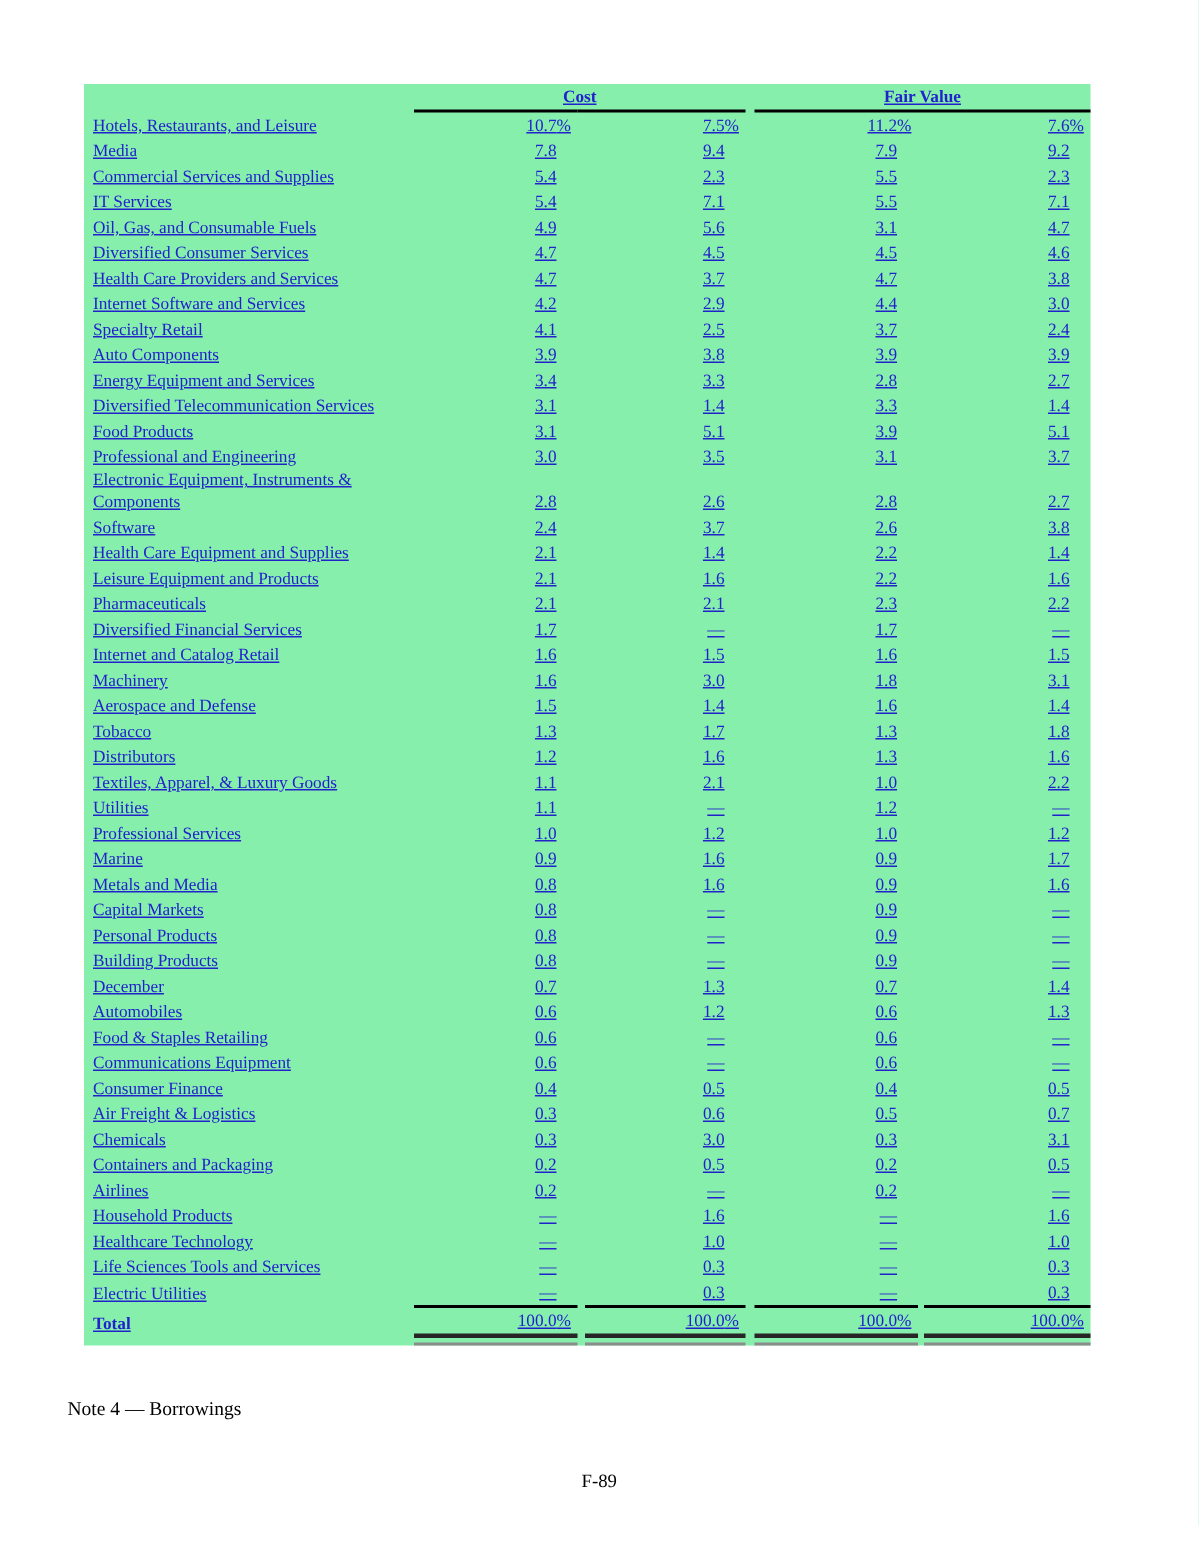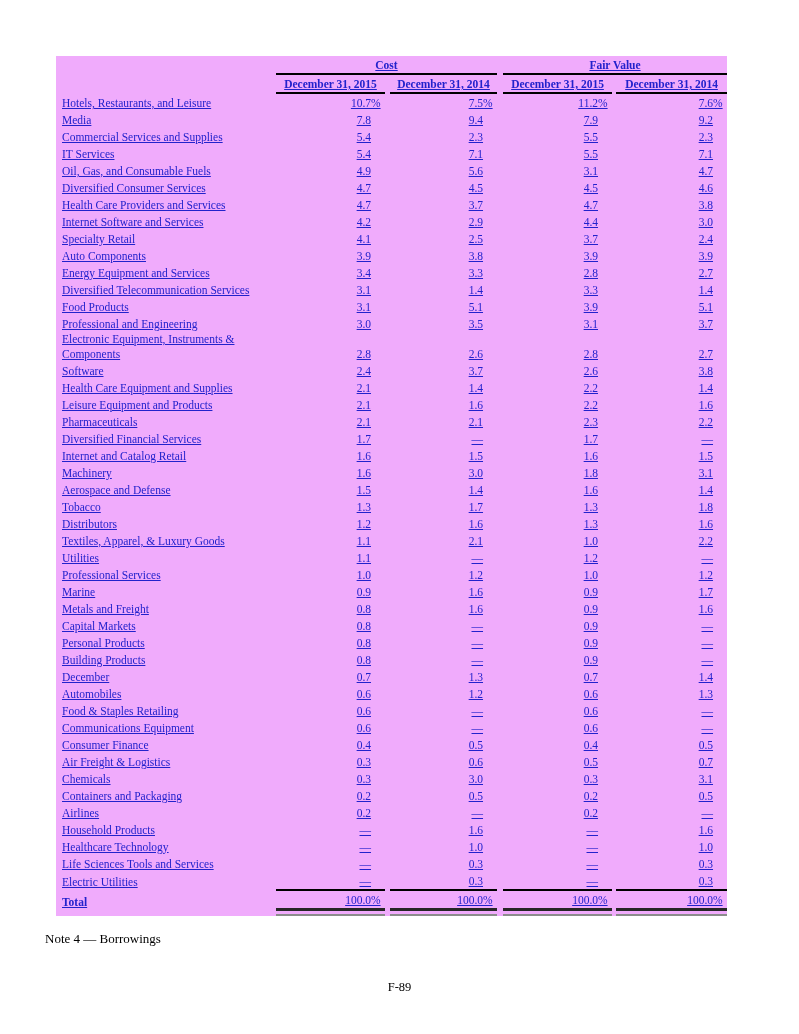--- a/index.html
+++ b/index.html
@@ -6,21 +6,21 @@
     margin: 0; padding: 0;
     width: 799px; height: 1034px;
     background: #ffffff;
     font-family: "Liberation Serif", "DejaVu Serif", serif;
   }
   .sheet { position: relative; width: 799px; height: 1034px; overflow: hidden; }
 
   table.conc {
     position: absolute; left: 56px; top: 56px; width: 671px;
     border-collapse: collapse; table-layout: fixed;
-    background: #f0abfc;
+    background: #86efac;
     font-size: 11.5px; color: #2222cc;
   }
   td { padding: 0; vertical-align: bottom; height: 17px; line-height: 15px; }
   td.label { padding-left: 6px; }
   td.v { text-align: right; white-space: nowrap; }
   td.gap {}
   thead td { vertical-align: bottom; }
   thead .center { text-align: center; }
 
   .lnk { color: #2222cc; text-decoration: underline; cursor: pointer; }
@@ -67,38 +67,20 @@
       <tr>
         <td class="label"></td>
         <td colspan="3" class="center rb">
           <span class="lnk bold">Cost</span>
         </td>
         <td class="gap"></td>
         <td colspan="3" class="center rb">
           <span class="lnk bold">Fair Value</span>
         </td>
       </tr>
-      <tr>
-        <td class="label"></td>
-        <td class="center rb">
-          <span class="lnk bold">December 31, 2015</span>
-        </td>
-        <td class="gap"></td>
-        <td class="center rb">
-          <span class="lnk bold">December 31, 2014</span>
-        </td>
-        <td class="gap"></td>
-        <td class="center rb">
-          <span class="lnk bold">December 31, 2015</span>
-        </td>
-        <td class="gap"></td>
-        <td class="center rb">
-          <span class="lnk bold">December 31, 2014</span>
-        </td>
-      </tr>
     </thead>
     <tbody id="tbody">
         <tr>
           <td class="label"><span class="lnk">Hotels, Restaurants, and Leisure</span></td>
           <td class="v"><span class="lnk"><span>10.7</span><span class="sfx">%</span></span></td>
           <td class="gap"></td>
           <td class="v"><span class="lnk"><span>7.5</span><span class="sfx">%</span></span></td>
           <td class="gap"></td>
           <td class="v"><span class="lnk"><span>11.2</span><span class="sfx">%</span></span></td>
           <td class="gap"></td>
@@ -378,21 +360,21 @@
           <td class="label"><span class="lnk">Marine</span></td>
           <td class="v"><span class="lnk"><span>0.9</span><span class="sfx"></span></span></td>
           <td class="gap"></td>
           <td class="v"><span class="lnk"><span>1.6</span><span class="sfx"></span></span></td>
           <td class="gap"></td>
           <td class="v"><span class="lnk"><span>0.9</span><span class="sfx"></span></span></td>
           <td class="gap"></td>
           <td class="v"><span class="lnk"><span>1.7</span><span class="sfx"></span></span></td>
         </tr>
         <tr>
-          <td class="label"><span class="lnk">Metals and Freight</span></td>
+          <td class="label"><span class="lnk">Metals and Media</span></td>
           <td class="v"><span class="lnk"><span>0.8</span><span class="sfx"></span></span></td>
           <td class="gap"></td>
           <td class="v"><span class="lnk"><span>1.6</span><span class="sfx"></span></span></td>
           <td class="gap"></td>
           <td class="v"><span class="lnk"><span>0.9</span><span class="sfx"></span></span></td>
           <td class="gap"></td>
           <td class="v"><span class="lnk"><span>1.6</span><span class="sfx"></span></span></td>
         </tr>
         <tr>
           <td class="label"><span class="lnk">Capital Markets</span></td>

